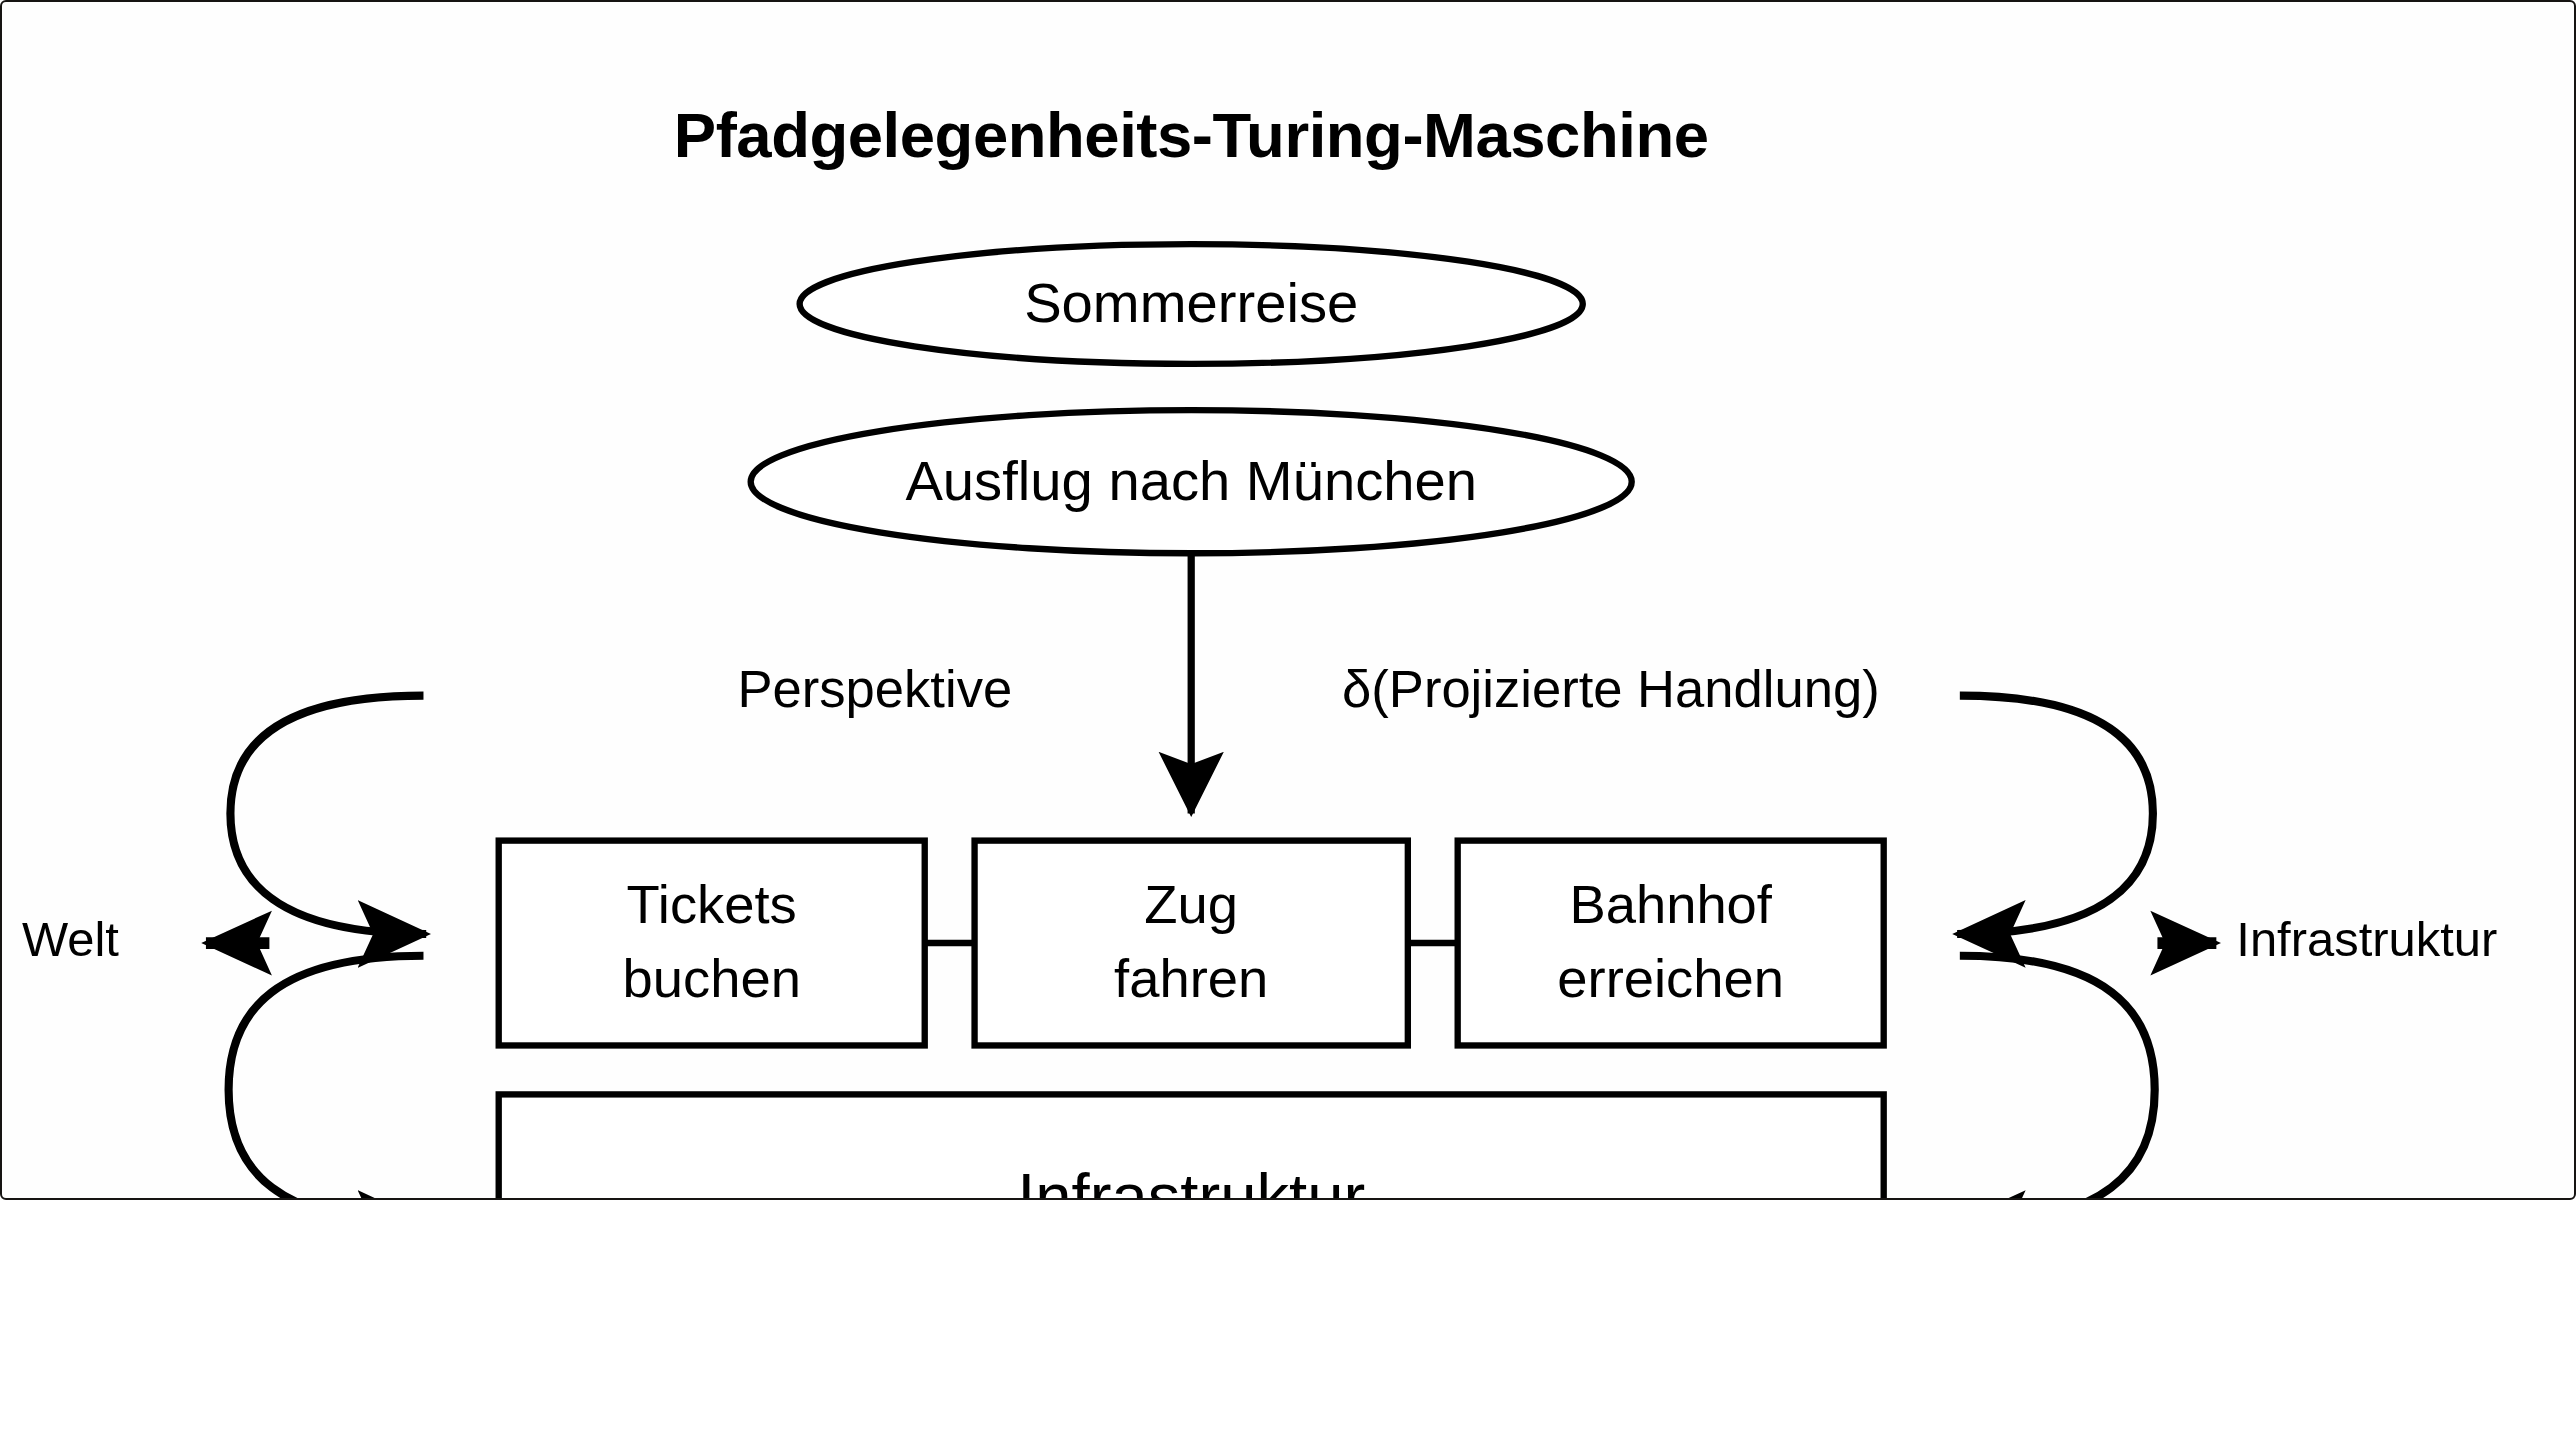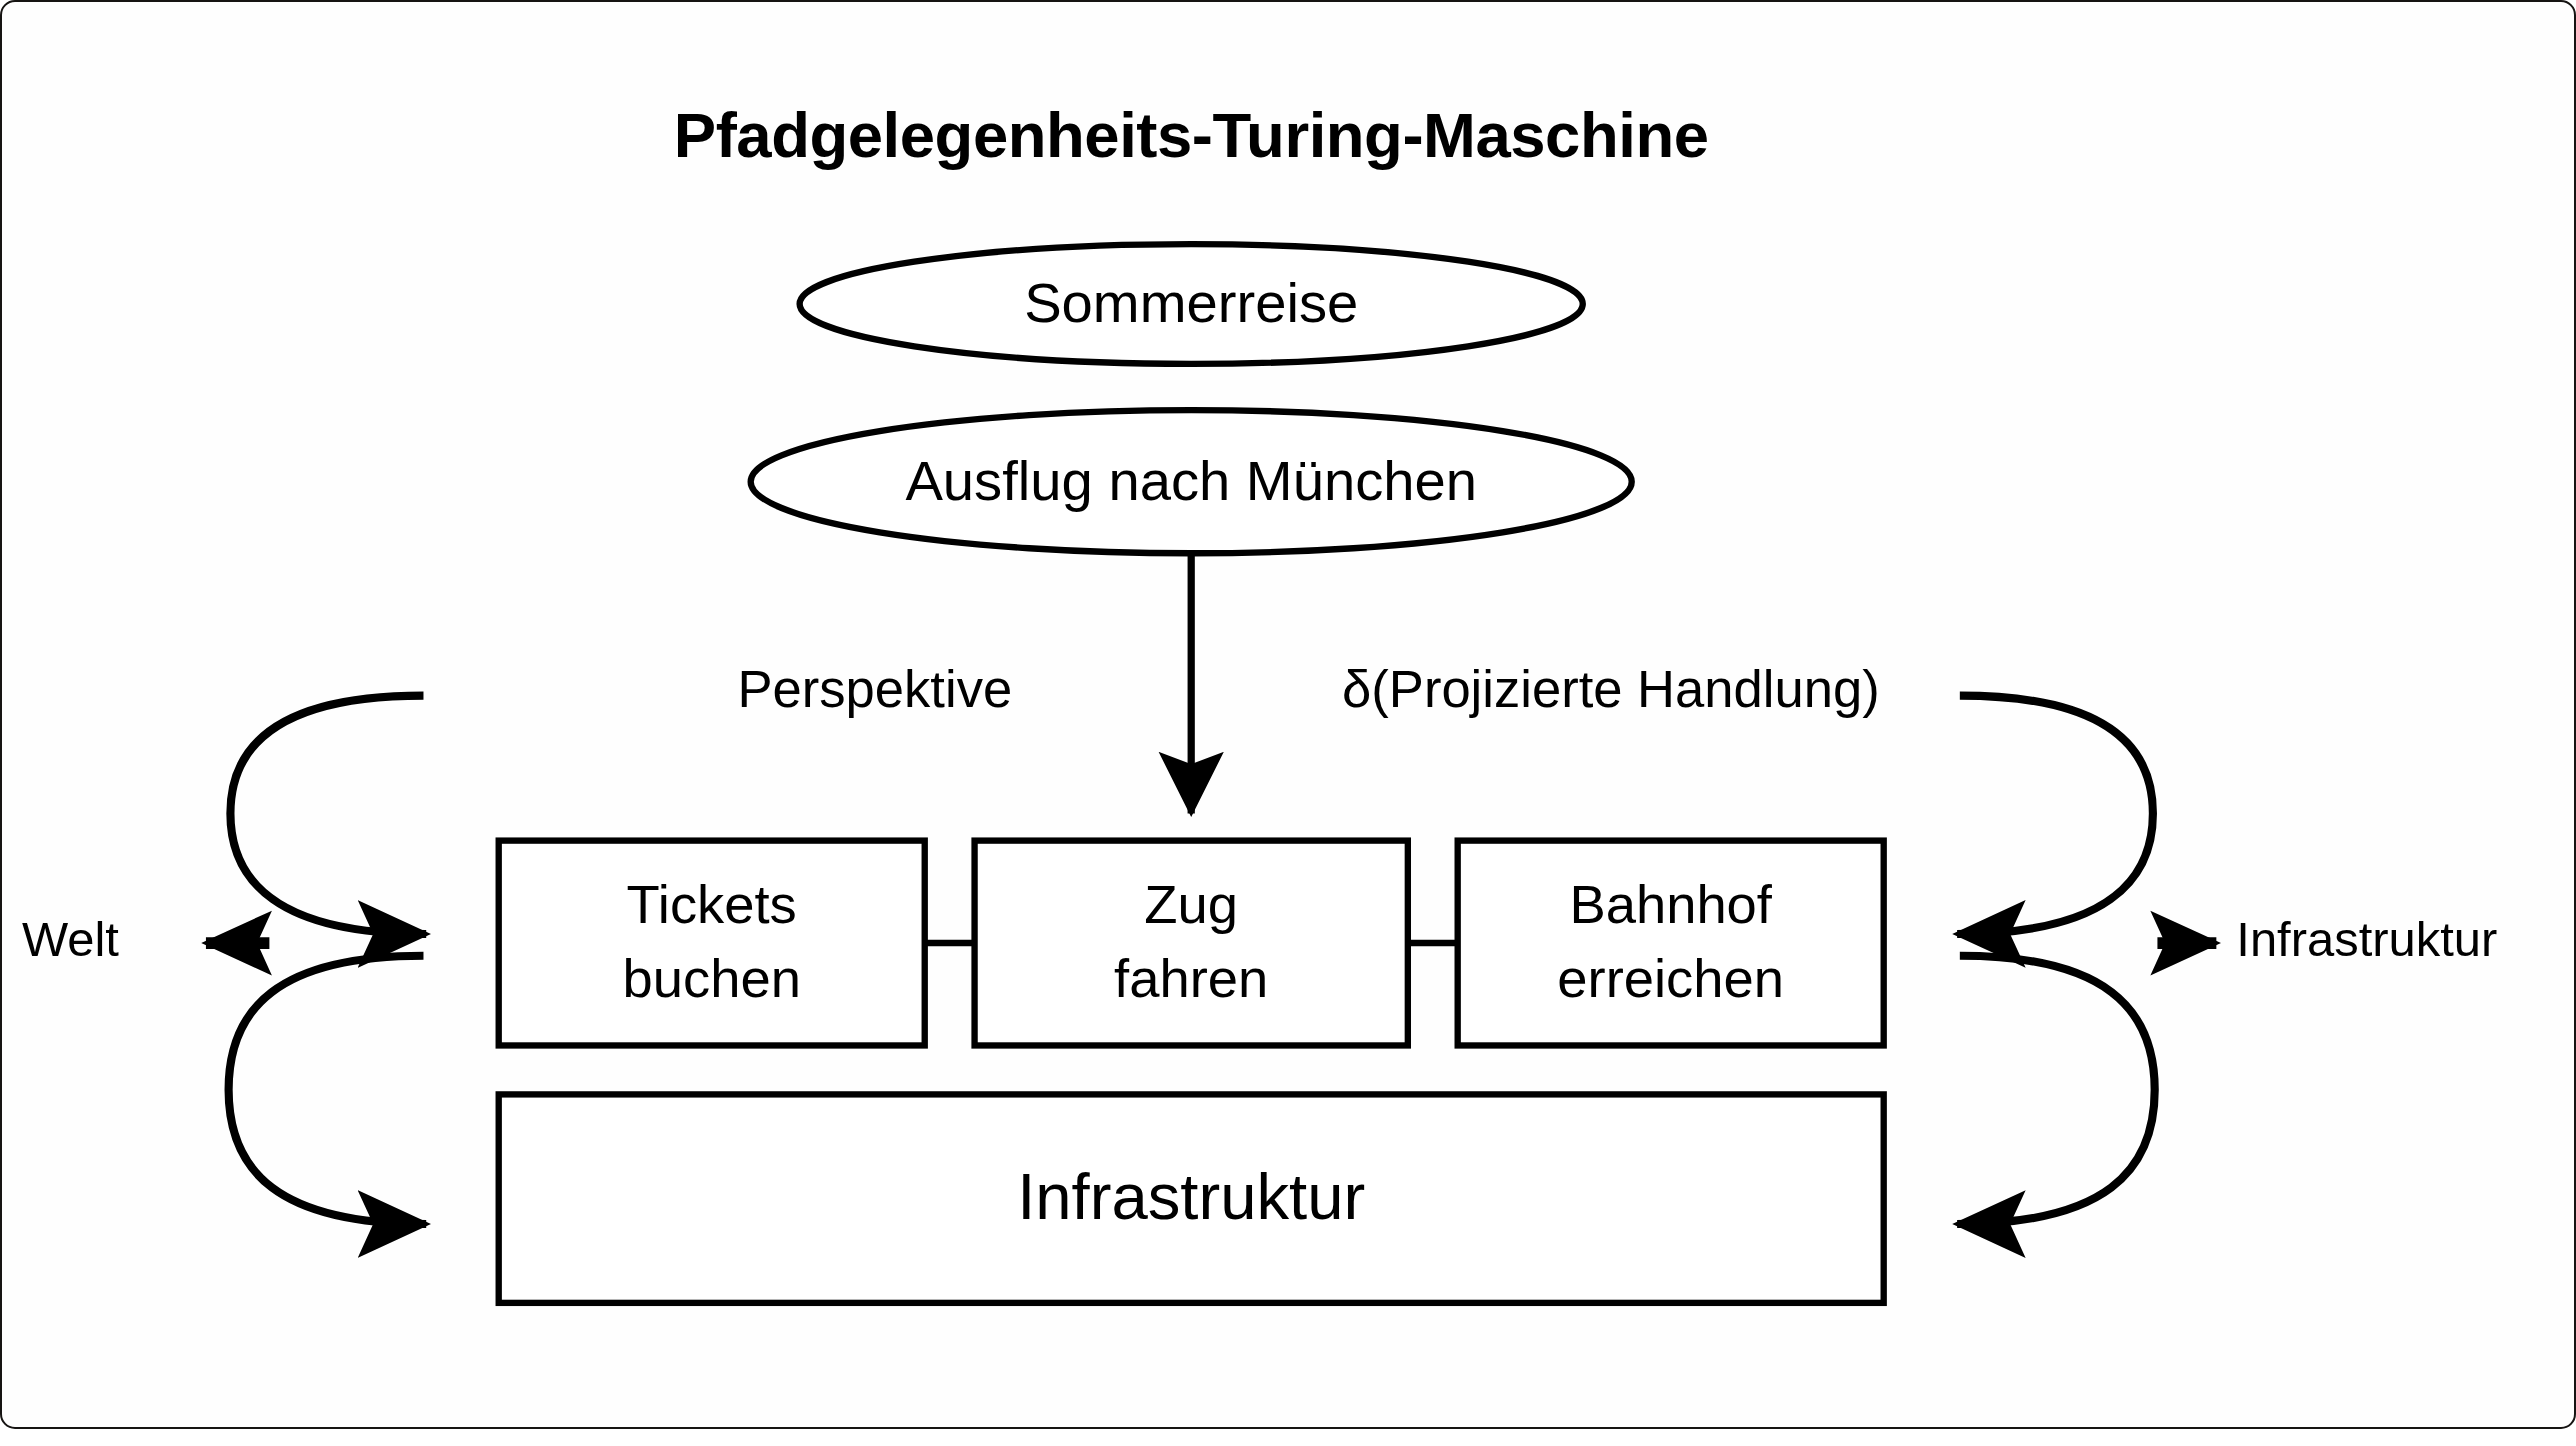--- a/index.html
+++ b/index.html
@@ -9,25 +9,25 @@
   }
   body {
     width: 2576px;
     height: 1447px;
     font-family: "Liberation Sans", sans-serif;
     overflow: hidden;
   }
   #canvas {
     position: relative;
     width: 2576px;
-    height: 1429px;
+    height: 1200px;
     background: #fefefe;
     box-sizing: border-box;
     border: 2.7px solid #161412;
-    border-radius: 15px;
+    border-radius: 6px;
     overflow: hidden;
   }
   #diagram {
     position: absolute;
     left: 0;
     top: 0;
     width: 2576px;
     height: 1447px;
     display: block;
   }

